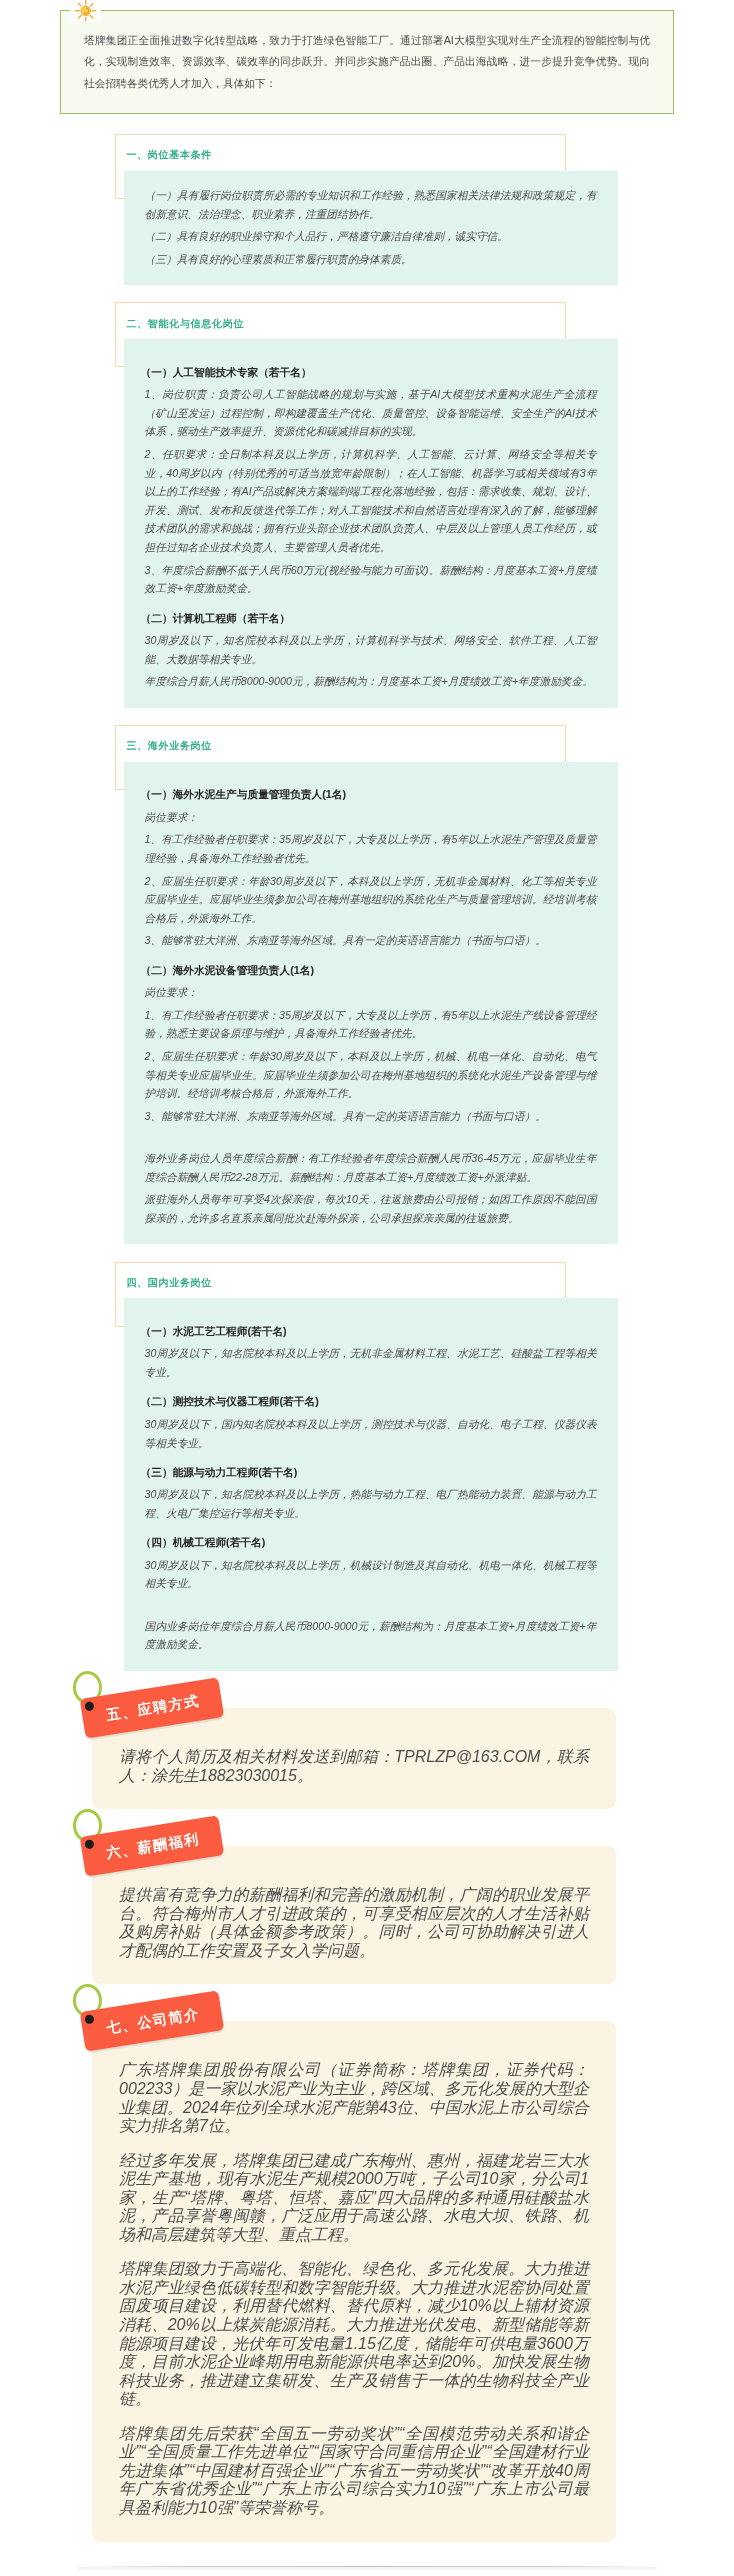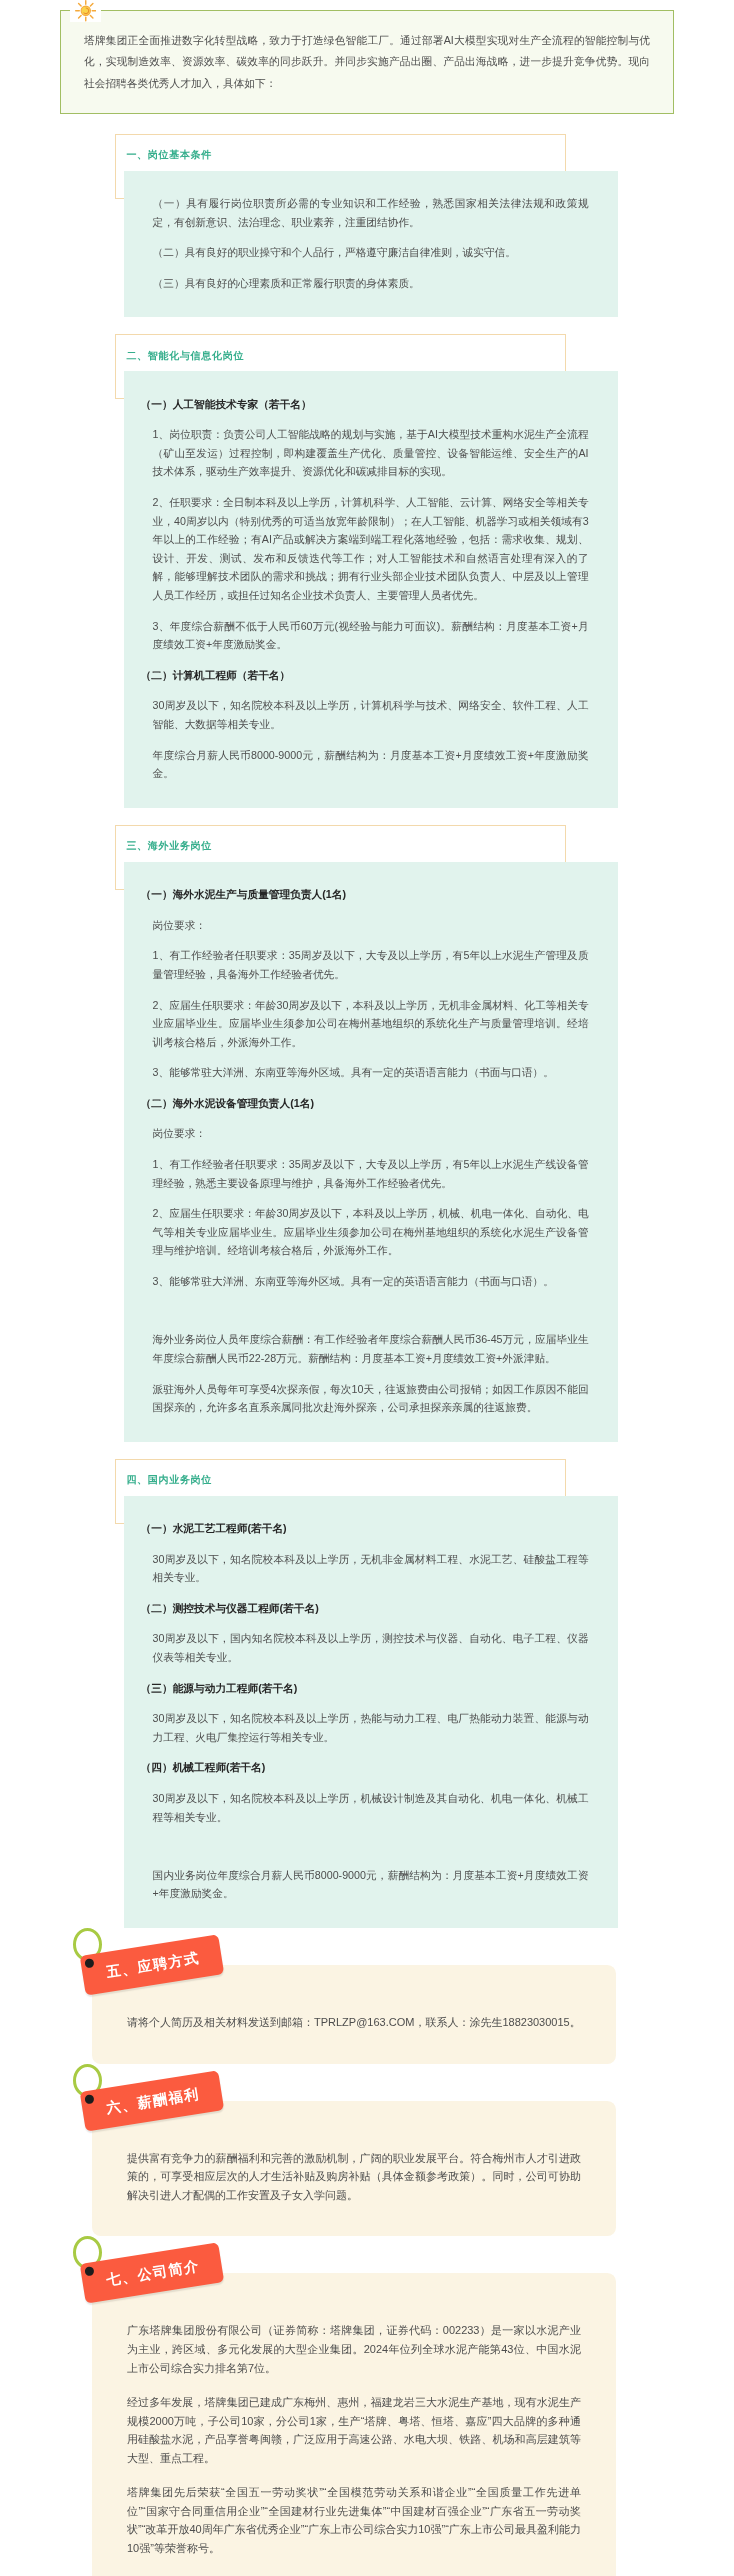--- a/index.html
+++ b/index.html
@@ -9,29 +9,29 @@
   
   .introCard{position:relative;width:614px;margin:0 auto 18.6px;border:0.7px solid #A2BE63;background:#F7FAEF;padding:18.6px 23px 18.6px;box-sizing:border-box;}
   .introCard p{margin:0;font-size:10.7px;line-height:21.5px;text-align:justify;}
   .sunIcon{position:absolute;top:-10.7px;left:8.6px;background:#ffffff;padding:0 5px;line-height:0;}
 
   
   .jobSection{position:relative;margin:0 0 15.7px 103px;width:509px;}
   .frame{position:absolute;left:0;top:1.4px;width:449px;height:63px;border:0.7px solid #F3D9AC;z-index:0;}
   .secTitle{position:relative;z-index:2;margin:0;padding:15.7px 0 8.6px 11.4px;font-size:10px;font-weight:bold;color:#35AE8C;letter-spacing:0.7px;}
   .mint{position:relative;z-index:1;margin-left:8.6px;width:494px;box-sizing:border-box;background:#E1F3ED;padding:11.4px 17px 13px;}
-  .para{margin:12px;font-size:10.7px;line-height:18.6px;text-align:justify;}
+  .para{margin:4px;font-size:10.7px;line-height:18.6px;text-align:justify;font-style:italic;}
   .sub{margin:10.7px 0 2.1px;font-size:10.7px;line-height:18.6px;font-weight:bold;color:#262626;}
   .sub:first-child{margin-top:12px;}
   .vgap{height:15.7px;}
 
   
   .ribbonSection{position:relative;margin:37px 0 21.5px 80px;width:524px;}
   .cream{background:#FBF4E3;border-radius:8.6px;padding:36px 23px 20px;box-sizing:border-box;}
-  .cream .para{font-size:11px;line-height:18.6px;}
+  .cream .para{font-size:16px;line-height:18.6px;}
   .cream .para + .para{margin-top:15.7px;}
   .tag{position:absolute;top:-20px;left:-10px;z-index:3;background:#FB5B3F;color:#fff;font-size:14.3px;font-weight:bold;letter-spacing:1.4px;padding:10.7px 21.5px 10.7px 24px;border-radius:5.7px;transform:rotate(-9deg);box-shadow:0 2.1px 1.4px rgba(0,0,0,0.10);}
   .ring{position:absolute;top:-37px;left:-18.6px;z-index:1;width:23px;height:27px;border:3.6px solid #A8CA43;border-radius:50%;}
   .pinDot{position:absolute;top:3.6px;left:3.6px;width:9.3px;height:9.3px;background:#1c1c1c;border-radius:50%;}
 
   
   .divider{width:580px;height:1.4px;margin:24px auto 0;background:linear-gradient(90deg,rgba(0,0,0,0) 0%,#cfcfcf 18%,#c4c4c4 50%,#cfcfcf 82%,rgba(0,0,0,0) 100%);box-shadow:0 1.4px 2.1px rgba(0,0,0,0.14);}
   .notice{margin:37px 0 0;text-align:left;font-size:13.6px;font-weight:bold;color:#C23052;letter-spacing:1.4px;}
   .qrRow{display:flex;justify-content:center;align-items:flex-end;gap:50px;margin-top:30px;}
   .qrItem{display:flex;flex-direction:column;align-items:center;}
@@ -141,20 +141,21 @@
         <div class="cream">
           <p class="para">提供富有竞争力的薪酬福利和完善的激励机制，广阔的职业发展平台。符合梅州市人才引进政策的，可享受相应层次的人才生活补贴及购房补贴（具体金额参考政策）。同时，公司可协助解决引进人才配偶的工作安置及子女入学问题。</p>
         </div>
       </section>
       <section class="ribbonSection">
         <span class="ring"></span>
         <div class="tag"><span class="pinDot"></span><span class="tagText">七、公司简介</span></div>
         <div class="cream">
           <p class="para">广东塔牌集团股份有限公司（证券简称：塔牌集团，证券代码：002233）是一家以水泥产业为主业，跨区域、多元化发展的大型企业集团。2024年位列全球水泥产能第43位、中国水泥上市公司综合实力排名第7位。</p>
           <p class="para">经过多年发展，塔牌集团已建成广东梅州、惠州，福建龙岩三大水泥生产基地，现有水泥生产规模2000万吨，子公司10家，分公司1家，生产“塔牌、粤塔、恒塔、嘉应”四大品牌的多种通用硅酸盐水泥，产品享誉粤闽赣，广泛应用于高速公路、水电大坝、铁路、机场和高层建筑等大型、重点工程。</p>
+          <p class="para">塔牌集团致力于高端化、智能化、绿色化、多元化发展。大力推进水泥产业绿色低碳转型和数字智能升级。大力推进水泥窑协同处置固废项目建设，利用替代燃料、替代原料，减少10%以上辅材资源消耗、20%以上煤炭能源消耗。大力推进光伏发电、新型储能等新能源项目建设，光伏年可发电量1.15亿度，储能年可供电量3600万度，目前水泥企业峰期用电新能源供电率达到20%。加快发展生物科技业务，推进建立集研发、生产及销售于一体的生物科技全产业链。</p>
           <p class="para">塔牌集团先后荣获“全国五一劳动奖状”“全国模范劳动关系和谐企业”“全国质量工作先进单位”“国家守合同重信用企业”“全国建材行业先进集体”“中国建材百强企业”“广东省五一劳动奖状”“改革开放40周年广东省优秀企业”“广东上市公司综合实力10强”“广东上市公司最具盈利能力10强”等荣誉称号。</p>
         </div>
       </section>
     </div>
 
   <div class="divider"></div>
   <p class="notice">内容未经授权　　严禁转载使用</p>
   <div class="qrRow" id="qrRow">
       <div class="qrItem">
         <div class="qrBox">

